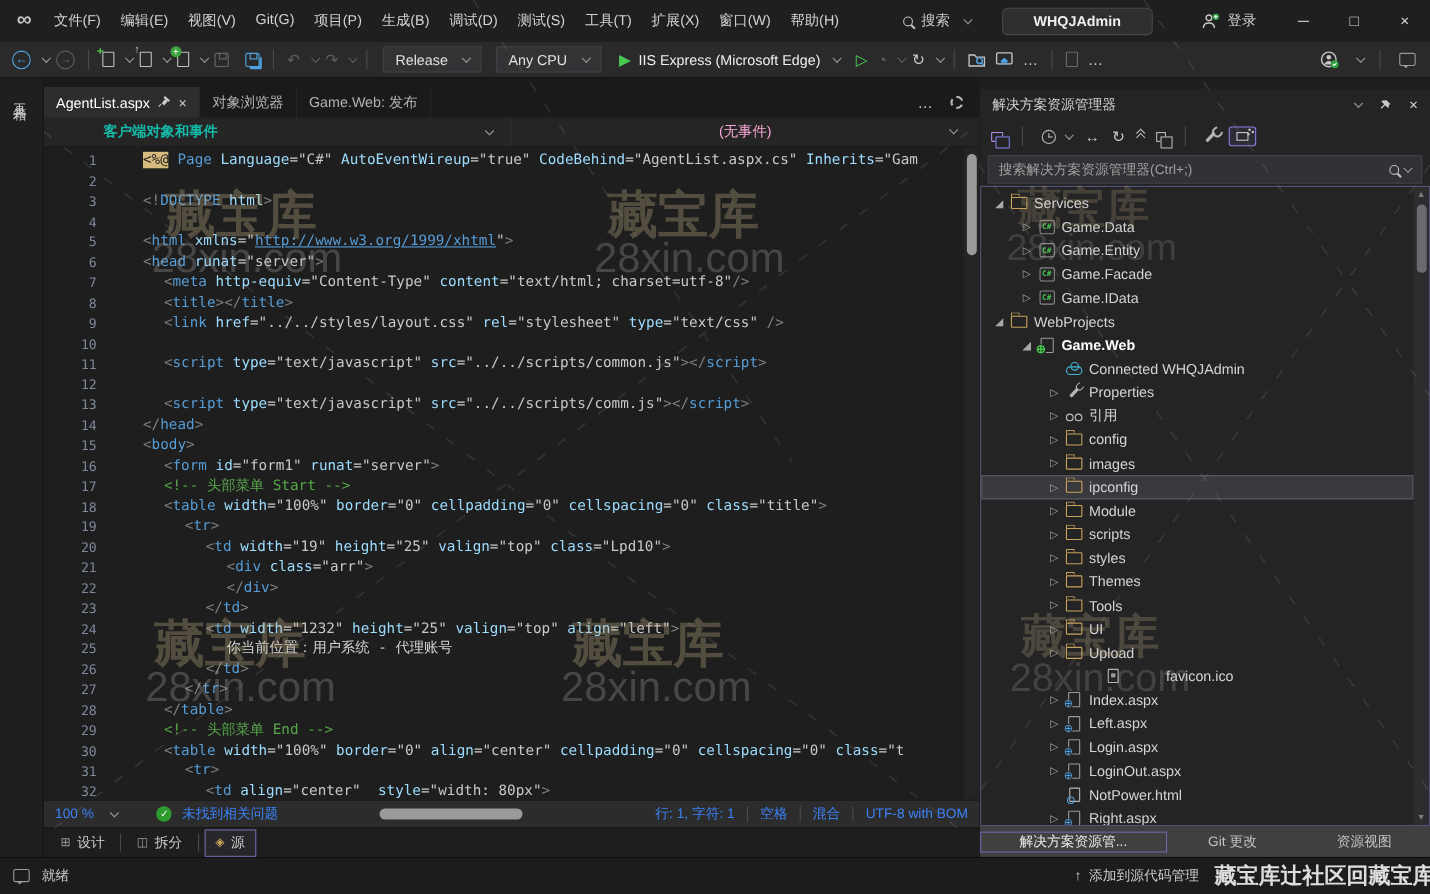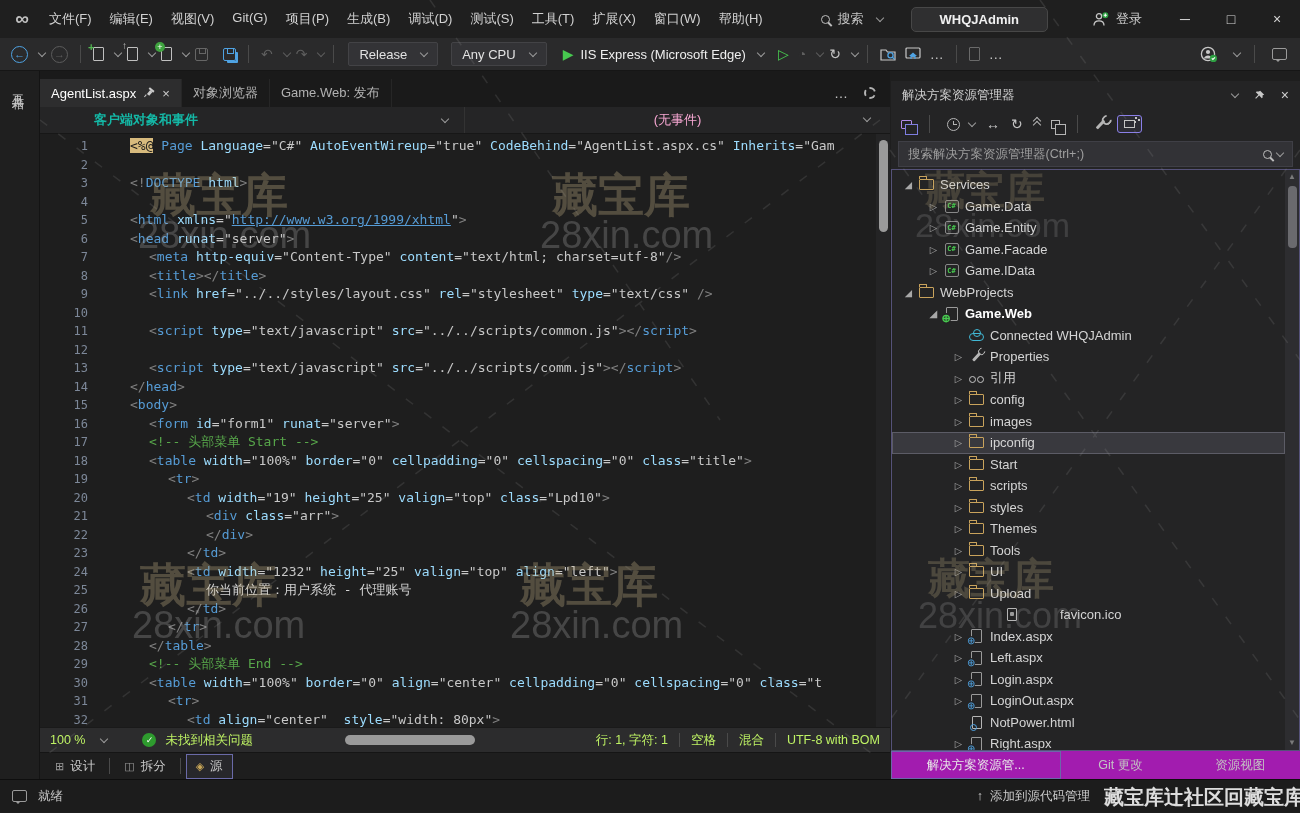--- a/index.html
+++ b/index.html
@@ -89,21 +89,21 @@
   .tk-a{color:#9cdcfe;}
   .tk-v{color:#c8c8c8;}
   .tk-m{color:#57a64a;}
   .tk-u{color:#569cd6;text-decoration:underline;}
   .tk-p{color:#1a1a1a;background:#d7ba7d;}
   .tk-x{color:#d4d4d4;}
   .vscroll{position:absolute;right:0;top:0;bottom:0;width:14px;background:#242425;}
   .vthumb{position:absolute;top:6px;left:2.5px;width:9px;height:92px;background:#9a9a9a;border-radius:5px;}
 
   .einfo{height:25px;background:#2c2c2d;border-top:1px solid #1a1a1a;display:flex;align-items:center;
-         padding:0 10px;gap:9px;font-size:12.5px;color:#bef264;position:relative;}
+         padding:0 10px;gap:9px;font-size:12.5px;color:#3b82f6;position:relative;}
   .okc{width:14px;height:14px;border-radius:50%;background:#2e9b2e;color:#fff;display:inline-flex;
        align-items:center;justify-content:center;font-size:9px;flex:none;margin-left:26px;}
   .okc::after{content:"✓";}
   .hthumb{position:absolute;left:305px;top:7px;width:130px;height:10px;background:#9a9a9a;border-radius:5px;}
   .einfo-right{margin-left:auto;display:flex;align-items:center;gap:11px;}
   .isep{width:1px;height:14px;background:#4a4a4a;}
 
   .vtabs{height:27px;background:#1e1e1e;border-top:1px solid #151515;display:flex;align-items:center;
          padding-left:6px;gap:3px;}
   .vt{display:flex;align-items:center;gap:6px;padding:3px 9px;color:#cbcbcb;font-size:12.5px;}
@@ -170,21 +170,21 @@
   .icon-aspx::after{content:"⊕";position:absolute;left:-5px;bottom:-4px;color:#4fa3e3;font-size:10px;
         background:#242425;border-radius:50%;line-height:1;}
   .icon-html{position:relative;width:10px;height:13px;border:1.2px solid #b5b5b5;border-radius:1px;display:inline-block;}
   .icon-html::after{content:"";position:absolute;left:-3px;bottom:-3px;width:5px;height:5px;border:1.3px solid #4fa3e3;border-radius:50%;}
   .icon-ico{width:10px;height:13px;border:1.2px solid #b5b5b5;border-radius:1px;position:relative;display:inline-block;}
   .icon-ico::after{content:"";position:absolute;left:2px;top:3px;width:4px;height:4px;background:#9a9a9a;border-radius:1px;}
   .se-scroll{position:absolute;right:0;top:0;bottom:0;width:14px;background:#2d2d30;display:flex;
              flex-direction:column;align-items:center;justify-content:space-between;padding:3px 0;}
   .se-arrow{color:#7a7a7a;font-size:8px;line-height:1;}
   .se-thumb{position:absolute;top:16px;left:2.5px;width:9px;height:62px;background:#6a6a6e;border-radius:4px;}
-  .se-tabs{height:28px;display:flex;background:#a21caf;}
+  .se-tabs{height:28px;display:flex;background:#404040;align-items:center;}
   .setab{display:flex;align-items:center;justify-content:center;color:#c3c3c3;font-size:12.5px;flex:1;}
   .setab.act{border:1px solid #6c67a9;color:#e9e9e9;flex:1.4;}
 
   
   .statusbar{height:33px;background:#1c1c1c;border-top:1px solid #0e0e0e;display:flex;align-items:center;
              padding:0 12px;gap:11px;font-size:12.5px;color:#cbcbcb;}
   .fbico{width:15px;height:12px;border:1.5px solid #9a9a9a;border-radius:2px;position:relative;display:inline-block;}
   .fbico::after{content:"";position:absolute;left:2px;bottom:-6px;border:3px solid transparent;border-top-color:#9a9a9a;}
   .sb-right{margin-left:auto;display:flex;align-items:center;gap:7px;margin-right:198px;}
 
@@ -583,21 +583,21 @@
               <span class="ticon">
                 <span class="icon-folder"></span>
               </span>
               <span class="tlabel">ipconfig</span>
             </div>
             <div class="trow" style="padding-left: 58px;">
               <span class="exp">▷</span>
               <span class="ticon">
                 <span class="icon-folder"></span>
               </span>
-              <span class="tlabel">Start</span>
+              <span class="tlabel">Module</span>
             </div>
             <div class="trow" style="padding-left: 58px;">
               <span class="exp">▷</span>
               <span class="ticon">
                 <span class="icon-folder"></span>
               </span>
               <span class="tlabel">scripts</span>
             </div>
             <div class="trow" style="padding-left: 58px;">
               <span class="exp">▷</span>

